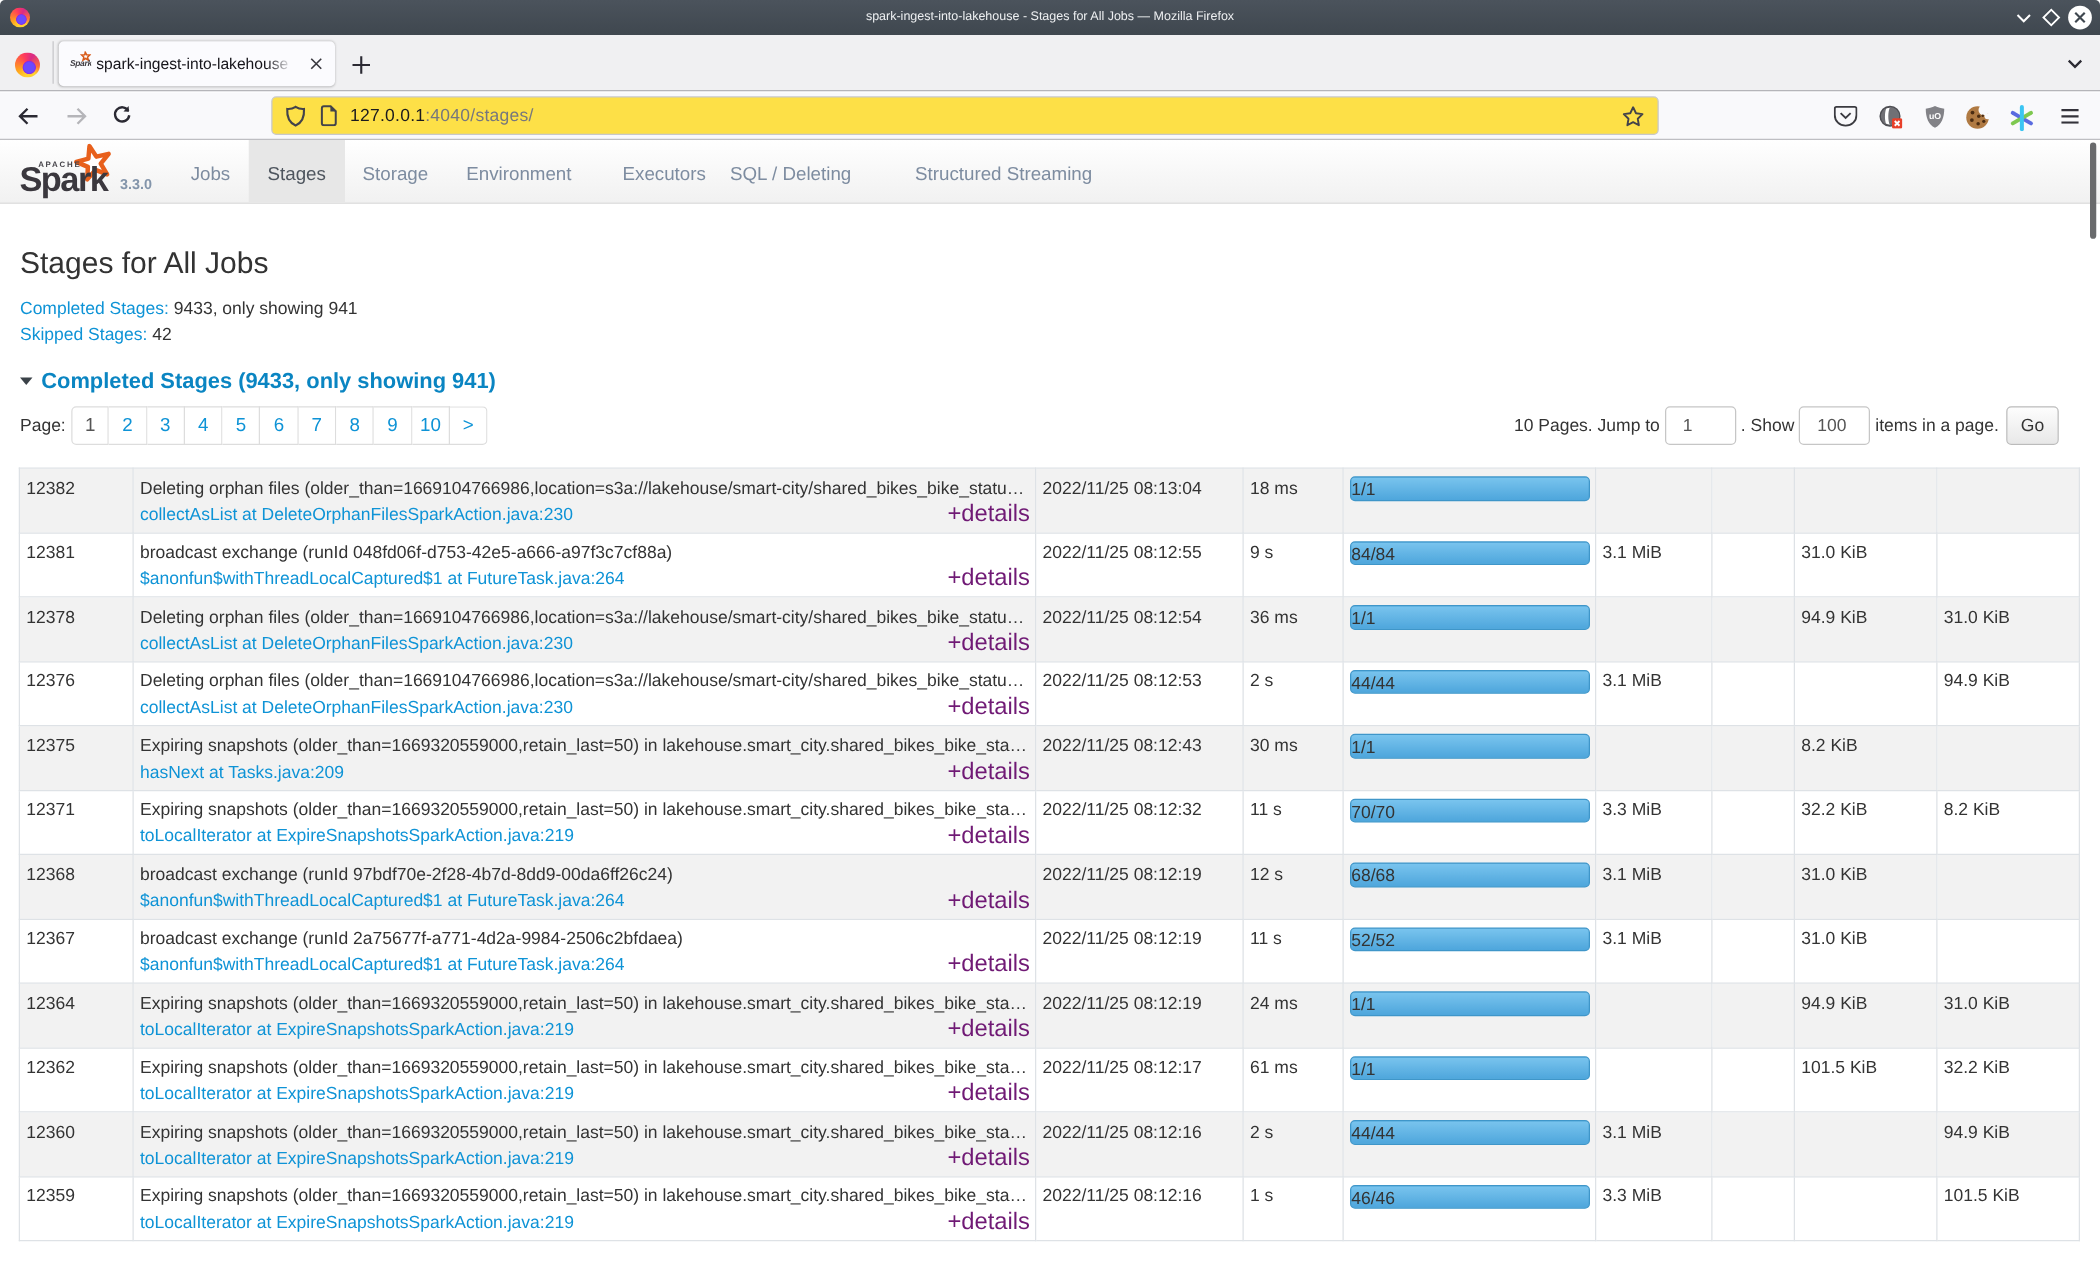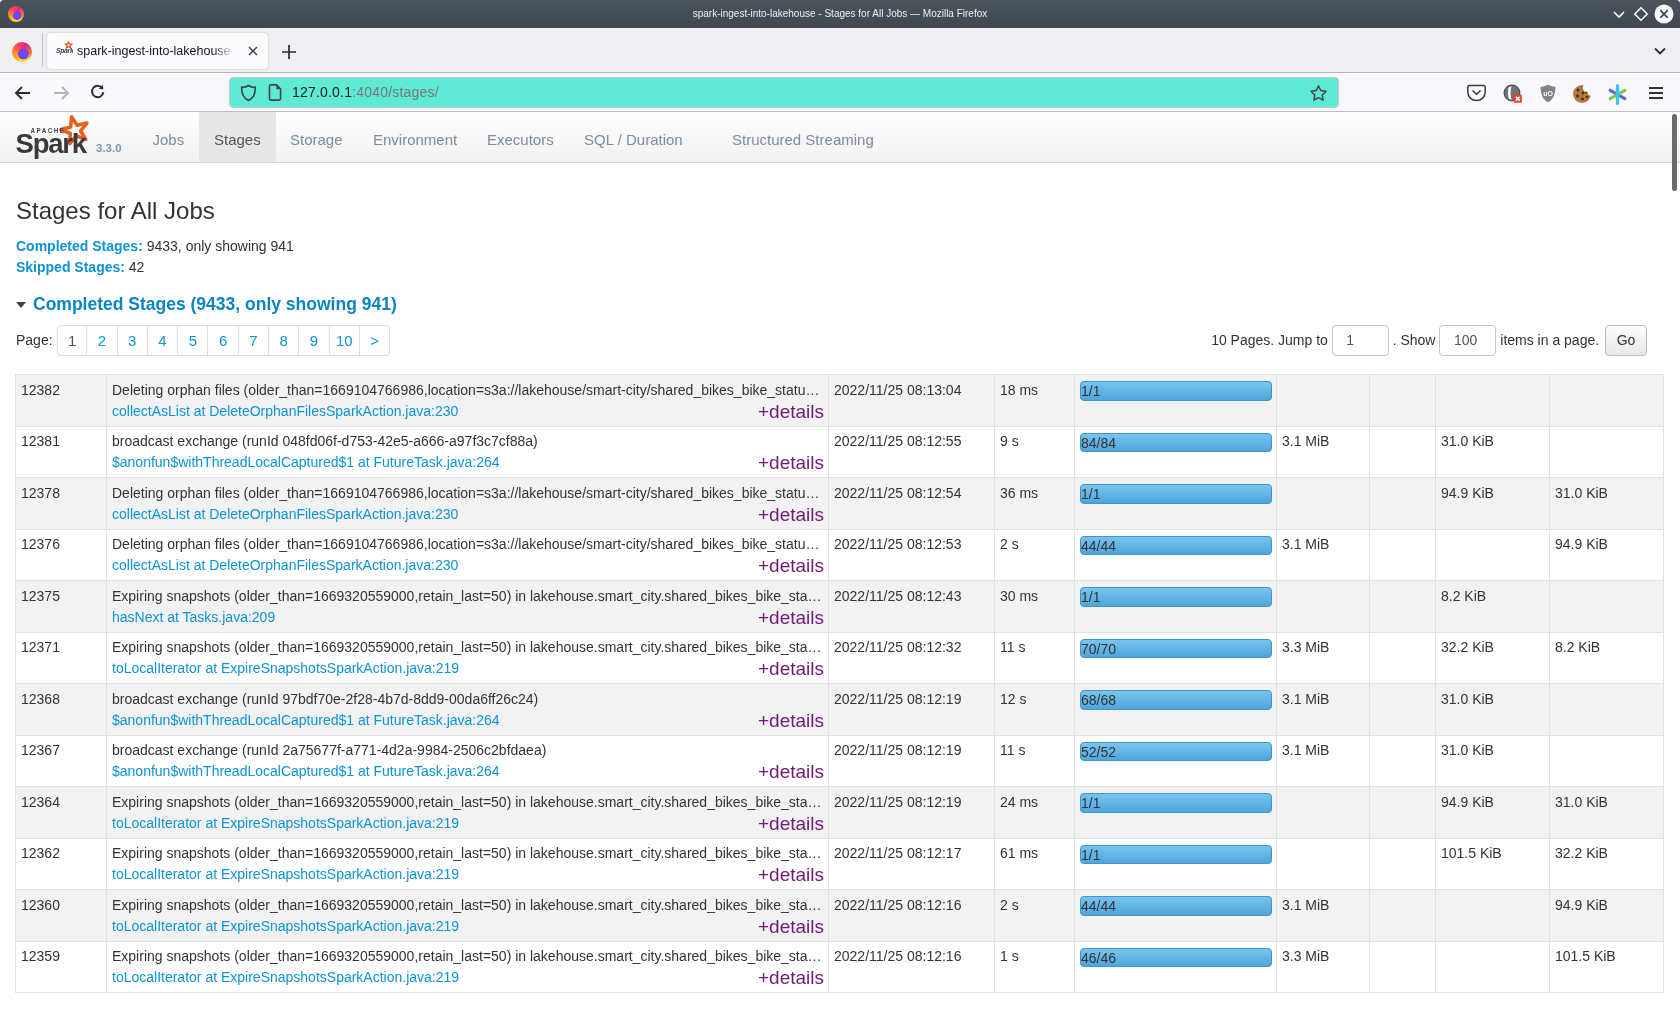--- a/index.html
+++ b/index.html
@@ -20,37 +20,37 @@
 .tab{position:absolute;top:4.5px;left:47px;width:221px;height:36px;background:#fbfbfe;border-radius:4px;box-shadow:0 0 2px rgba(0,0,0,.28)}
 .tabfav{position:absolute;top:8px;left:9px;width:17px;height:14px}
 .tabtitle{position:absolute;top:0;left:30px;height:36px;line-height:36px;font-size:12.5px;color:#15141a;white-space:nowrap;overflow:hidden;width:160px;
  -webkit-mask-image:linear-gradient(90deg,#000 85%,transparent 98%);mask-image:linear-gradient(90deg,#000 85%,transparent 98%)}
 .tabclose{position:absolute;top:12px;right:9px;width:12px;height:12px}
 .newtab{position:absolute;top:10px;left:281px;width:16px;height:28px}
 .alltabs{position:absolute;top:16px;left:1653px;width:14px;height:14px}
 
 .urlrow{position:absolute;top:74px;left:0;width:1680px;height:38px;background:#f9f9fb;border-bottom:1px solid #bebec2}
 .navbtn{position:absolute;top:10px}
-.urlfield{position:absolute;top:3px;left:229px;width:1110px;height:31px;background:#5eead4;border:1px solid #c8c8ca;border-radius:4px}
+.urlfield{position:absolute;top:3px;left:217px;width:1110px;height:31px;background:#fde047;border:1px solid #c8c8ca;border-radius:4px}
 .urltext{position:absolute;top:0;left:62px;height:29px;line-height:29px;font-size:14px;color:#1b1b1f;letter-spacing:0.2px}
 .urltext .dim{color:#77777d}
 .ticon{position:absolute;top:10px}
 
 .sparknav{position:absolute;top:112px;left:0;width:1680px;height:51px;background:linear-gradient(#ffffff,#f1f1f1);border-bottom:1px solid #d8d8d8}
 .navitems{position:absolute;top:0;left:0;height:50px;width:1000px}
 .navitem{position:absolute;top:0;height:50px;line-height:55.5px;padding:0 15px;font-size:15px;color:#7d8ca0;white-space:nowrap}
 .navitem.active{background:#e7e7e7;color:#4e555e}
 .appname{position:absolute;top:0;right:14px;height:50px;line-height:55.5px;font-size:15px;color:#8d98a6}
 .appname b{color:#697683}
 .sparklogo{position:absolute;top:2px;left:0px;width:110px;height:46px}
 .sparkver{position:absolute;top:29.5px;left:96px;font-size:11.5px;line-height:12px;font-weight:bold;color:#8395ab}
 
 .h3{position:absolute;top:198.5px;left:16px;font-size:24px;font-weight:normal;color:#333;line-height:24px}
 .statuslist{position:absolute;top:236px;left:16px;font-size:14px;line-height:21px;color:#333}
-.statuslist a{color:#0e93d6;font-weight:bold;text-decoration:none}
+.statuslist a{color:#0e93d6;font-weight:normal;text-decoration:none}
 .h4row{position:absolute;top:292px;left:16px;font-size:17.5px;font-weight:bold;color:#0a85c2;line-height:24px}
 .h4row .arr{display:inline-block;width:0;height:0;border-left:5px solid transparent;border-right:5px solid transparent;border-top:6.5px solid #3b4248;margin-right:7px;vertical-align:2.5px}
 .pagerow{position:absolute;top:325px;left:0;width:1662px;height:31px}
 .pagelabel{position:absolute;top:0;left:16px;line-height:31px;font-size:14px;color:#333}
 .pager{position:absolute;top:0;left:57px;height:31px;display:flex}
 .pbtn{width:30.3px;height:31px;border:1px solid #dddddd;border-left:none;text-align:center;line-height:30px;font-size:15px;color:#0e93d6;background:#fff}
 .pbtn:first-child{border-left:1px solid #ddd;border-radius:4px 0 0 4px;color:#555}
 .pbtn:last-child{border-radius:0 4px 4px 0}
 .jump{position:absolute;top:0;right:15px;height:31px;line-height:31px;font-size:14px;color:#333;white-space:nowrap}
 .jinput{display:inline-block;height:31px;border:1px solid #c6c6c6;border-radius:4px;background:#fff;vertical-align:top;line-height:29px;padding-left:13.5px;color:#555;margin:0}
@@ -174,22 +174,22 @@
       <path d="M71.6 2.9 L77.1 11.3 L86.9 9.1 L80.6 16.9 L85.7 25.5 L76.4 21.9 L69.8 29.5 L70.3 19.5 L61.0 15.5 L70.7 12.9 Z" fill="#fff" stroke="#e8601c" stroke-width="3.6" stroke-linejoin="round"></path>
       <text x="30.5" y="19.3" font-size="6.3" font-weight="bold" fill="#47454b" letter-spacing="1.45" font-family="Liberation Sans">APACHE</text>
       <text x="15.5" y="38.7" font-size="27.5" font-weight="bold" fill="#3b383e" font-family="Liberation Sans" letter-spacing="-1.2">Spark</text>
     </svg>
  <div class="sparkver">3.3.0</div>
  <div class="navitems">
    <div class="navitem" style="left:137.5px">Jobs</div>
       <div class="navitem active" style="left:199px">Stages</div>
       <div class="navitem" style="left:275px">Storage</div>
       <div class="navitem" style="left:358px">Environment</div>
-      <div class="navitem" style="left:472px">Executors</div>
-      <div class="navitem" style="left:569px">SQL / Duration</div>
+      <div class="navitem" style="left:483px">Executors</div>
+      <div class="navitem" style="left:569px">SQL / Deleting</div>
       <div class="navitem" style="left:717px">Structured Streaming</div>
  </div>
 </div>
 <div class="h3">Stages for All Jobs</div>
 <div class="statuslist">
  <div><a href="#">Completed Stages:</a> 9433, only showing 941</div>
  <div><a href="#">Skipped Stages:</a> 42</div>
 </div>
 <div class="h4row"><span class="arr"></span>Completed Stages (9433, only showing 941)</div>
 <div class="pagerow">

